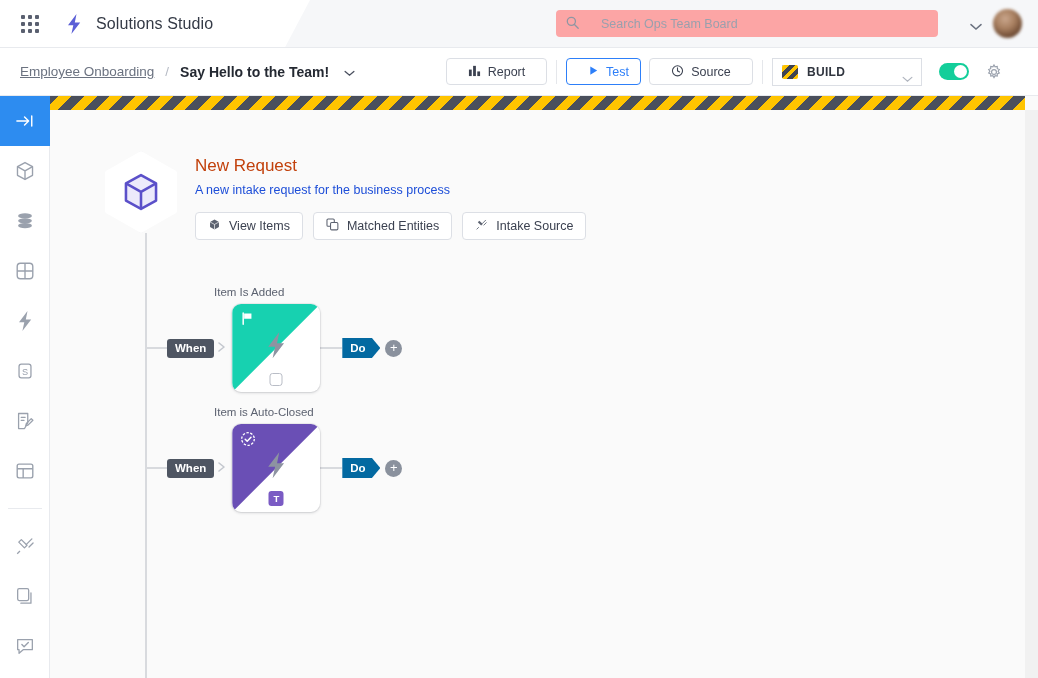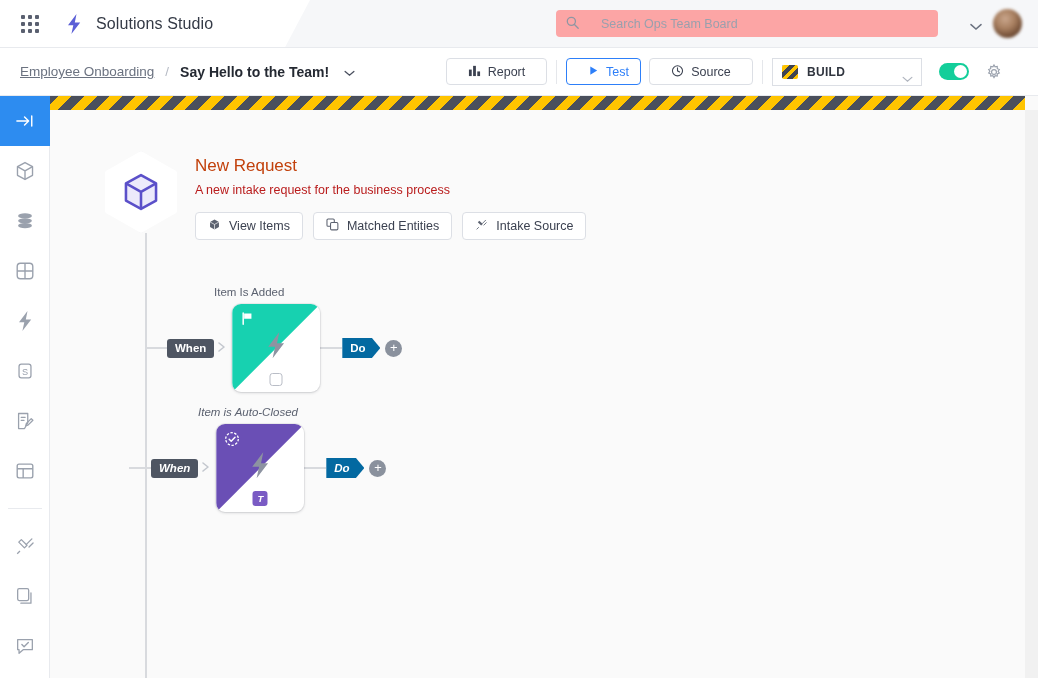--- a/index.html
+++ b/index.html
@@ -177,21 +177,21 @@
   }
   .hex-shape {
     position: absolute; inset: 0;
     background: #ffffff;
     clip-path: polygon(50% 0%, 100% 25%, 100% 75%, 50% 100%, 0% 75%, 0% 25%);
     box-shadow: 0 0 0 1px #ececf2;
   }
   .hex-inner { position: absolute; inset: 0; display: flex; align-items: center; justify-content: center; }
   .head-text { padding-top: 5px; }
   .head-title { font-size: 17px; color: #c2410c; margin-bottom: 7px; }
-  .head-sub { font-size: 12.5px; color: #b91c1c; margin-bottom: 15px; }
+  .head-sub { font-size: 12.5px; color: #1d4ed8; margin-bottom: 15px; }
   .head-btns { display: flex; gap: 10px; }
   .head-btn {
     height: 28px; border: 1px solid #dcdfe5; border-radius: 4px; background: #fff;
     display: inline-flex; align-items: center; gap: 8px; padding: 0 12px;
     font-size: 12.5px; color: #3b4150; cursor: pointer; white-space: nowrap;
   }
 
   
   .trunk {
     position: absolute; left: 95px; top: 123px;
@@ -547,21 +547,21 @@
           </div>
 
           <div class="line-out"></div>
           <div class="chip-do">Do</div>
           <div class="plus-circle">
               <span>+</span>
             </div>
         </div>
       </div>
 
-      <div class="branch" style="left:79px; top:296px;font-style:italic;">
+      <div class="branch" style="left:95px; top:296px;">
         <div class="branch-label" style="margin-left:69px;">Item is Auto-Closed</div>
         <div class="branch-row">
           <div class="hline"></div>
           <div class="chip-when">When</div>
           <span class="arrow-to">
             <svg width="12" height="12" viewBox="0 0 12 12">
                 <path d="M2 2 L7 6 L2 10" fill="none" stroke="#c3c7ce" stroke-width="1.6" stroke-linecap="round" stroke-linejoin="round"></path>
               </svg>
           </span>
 

